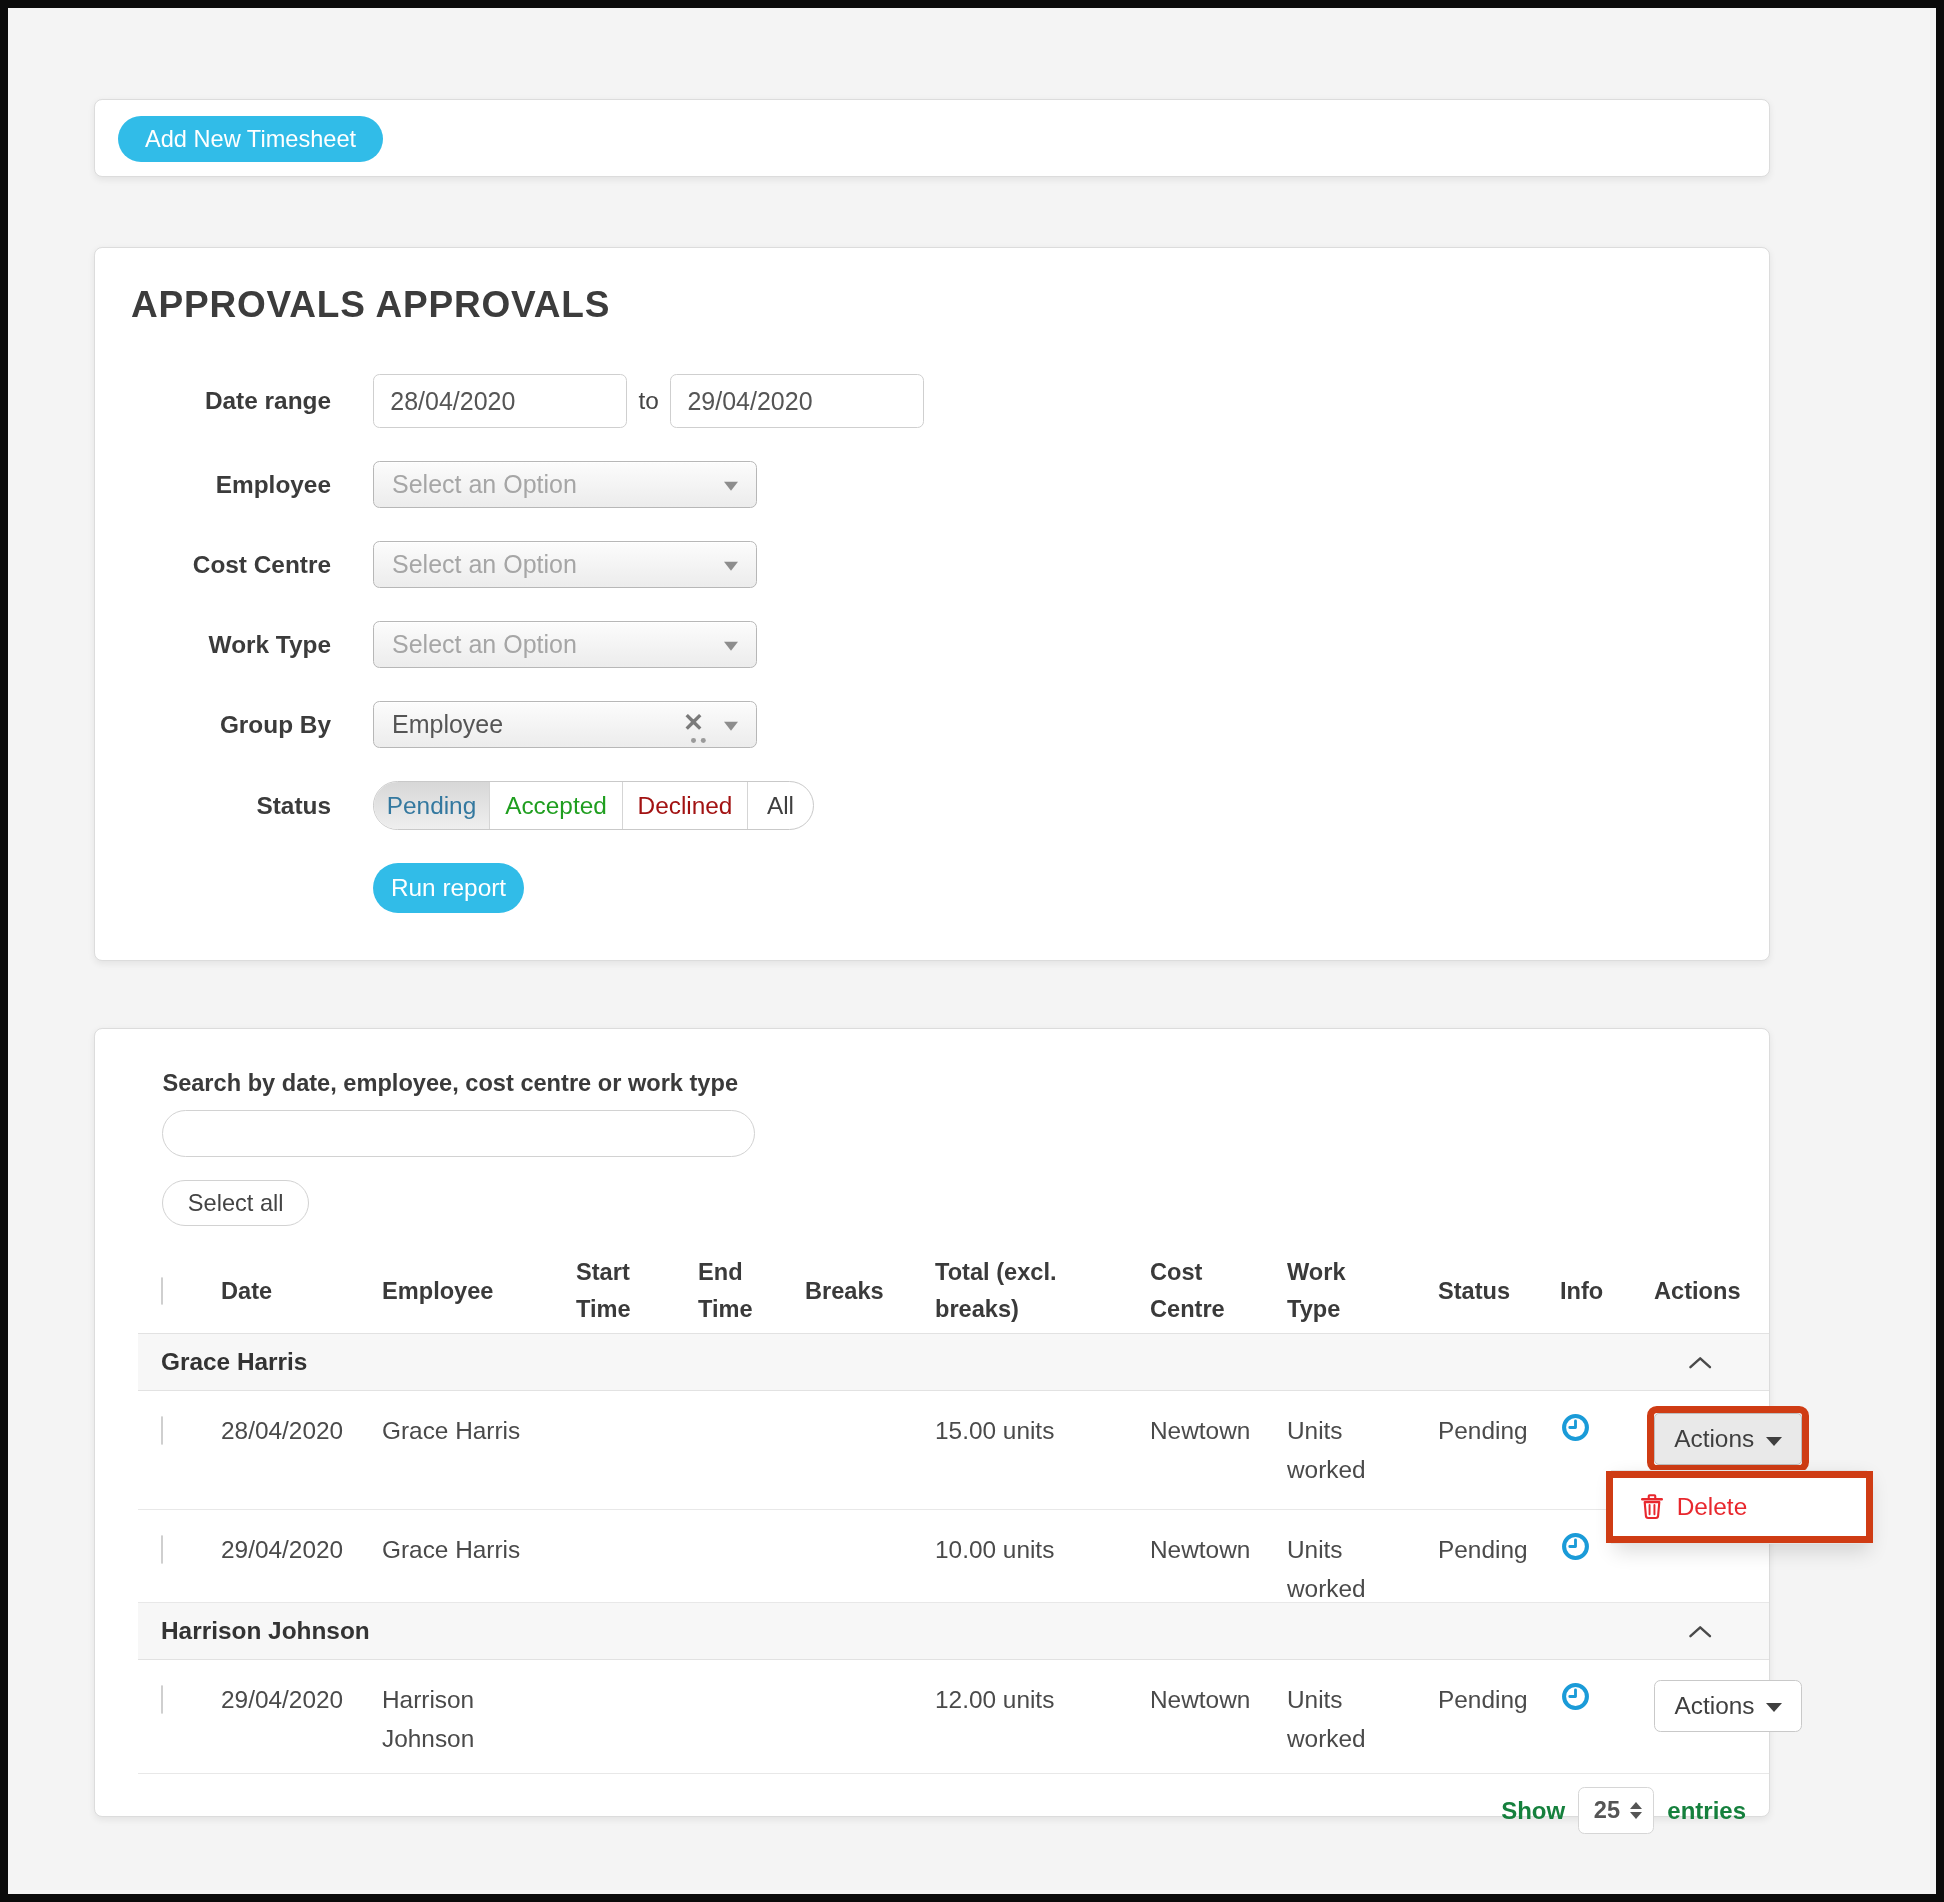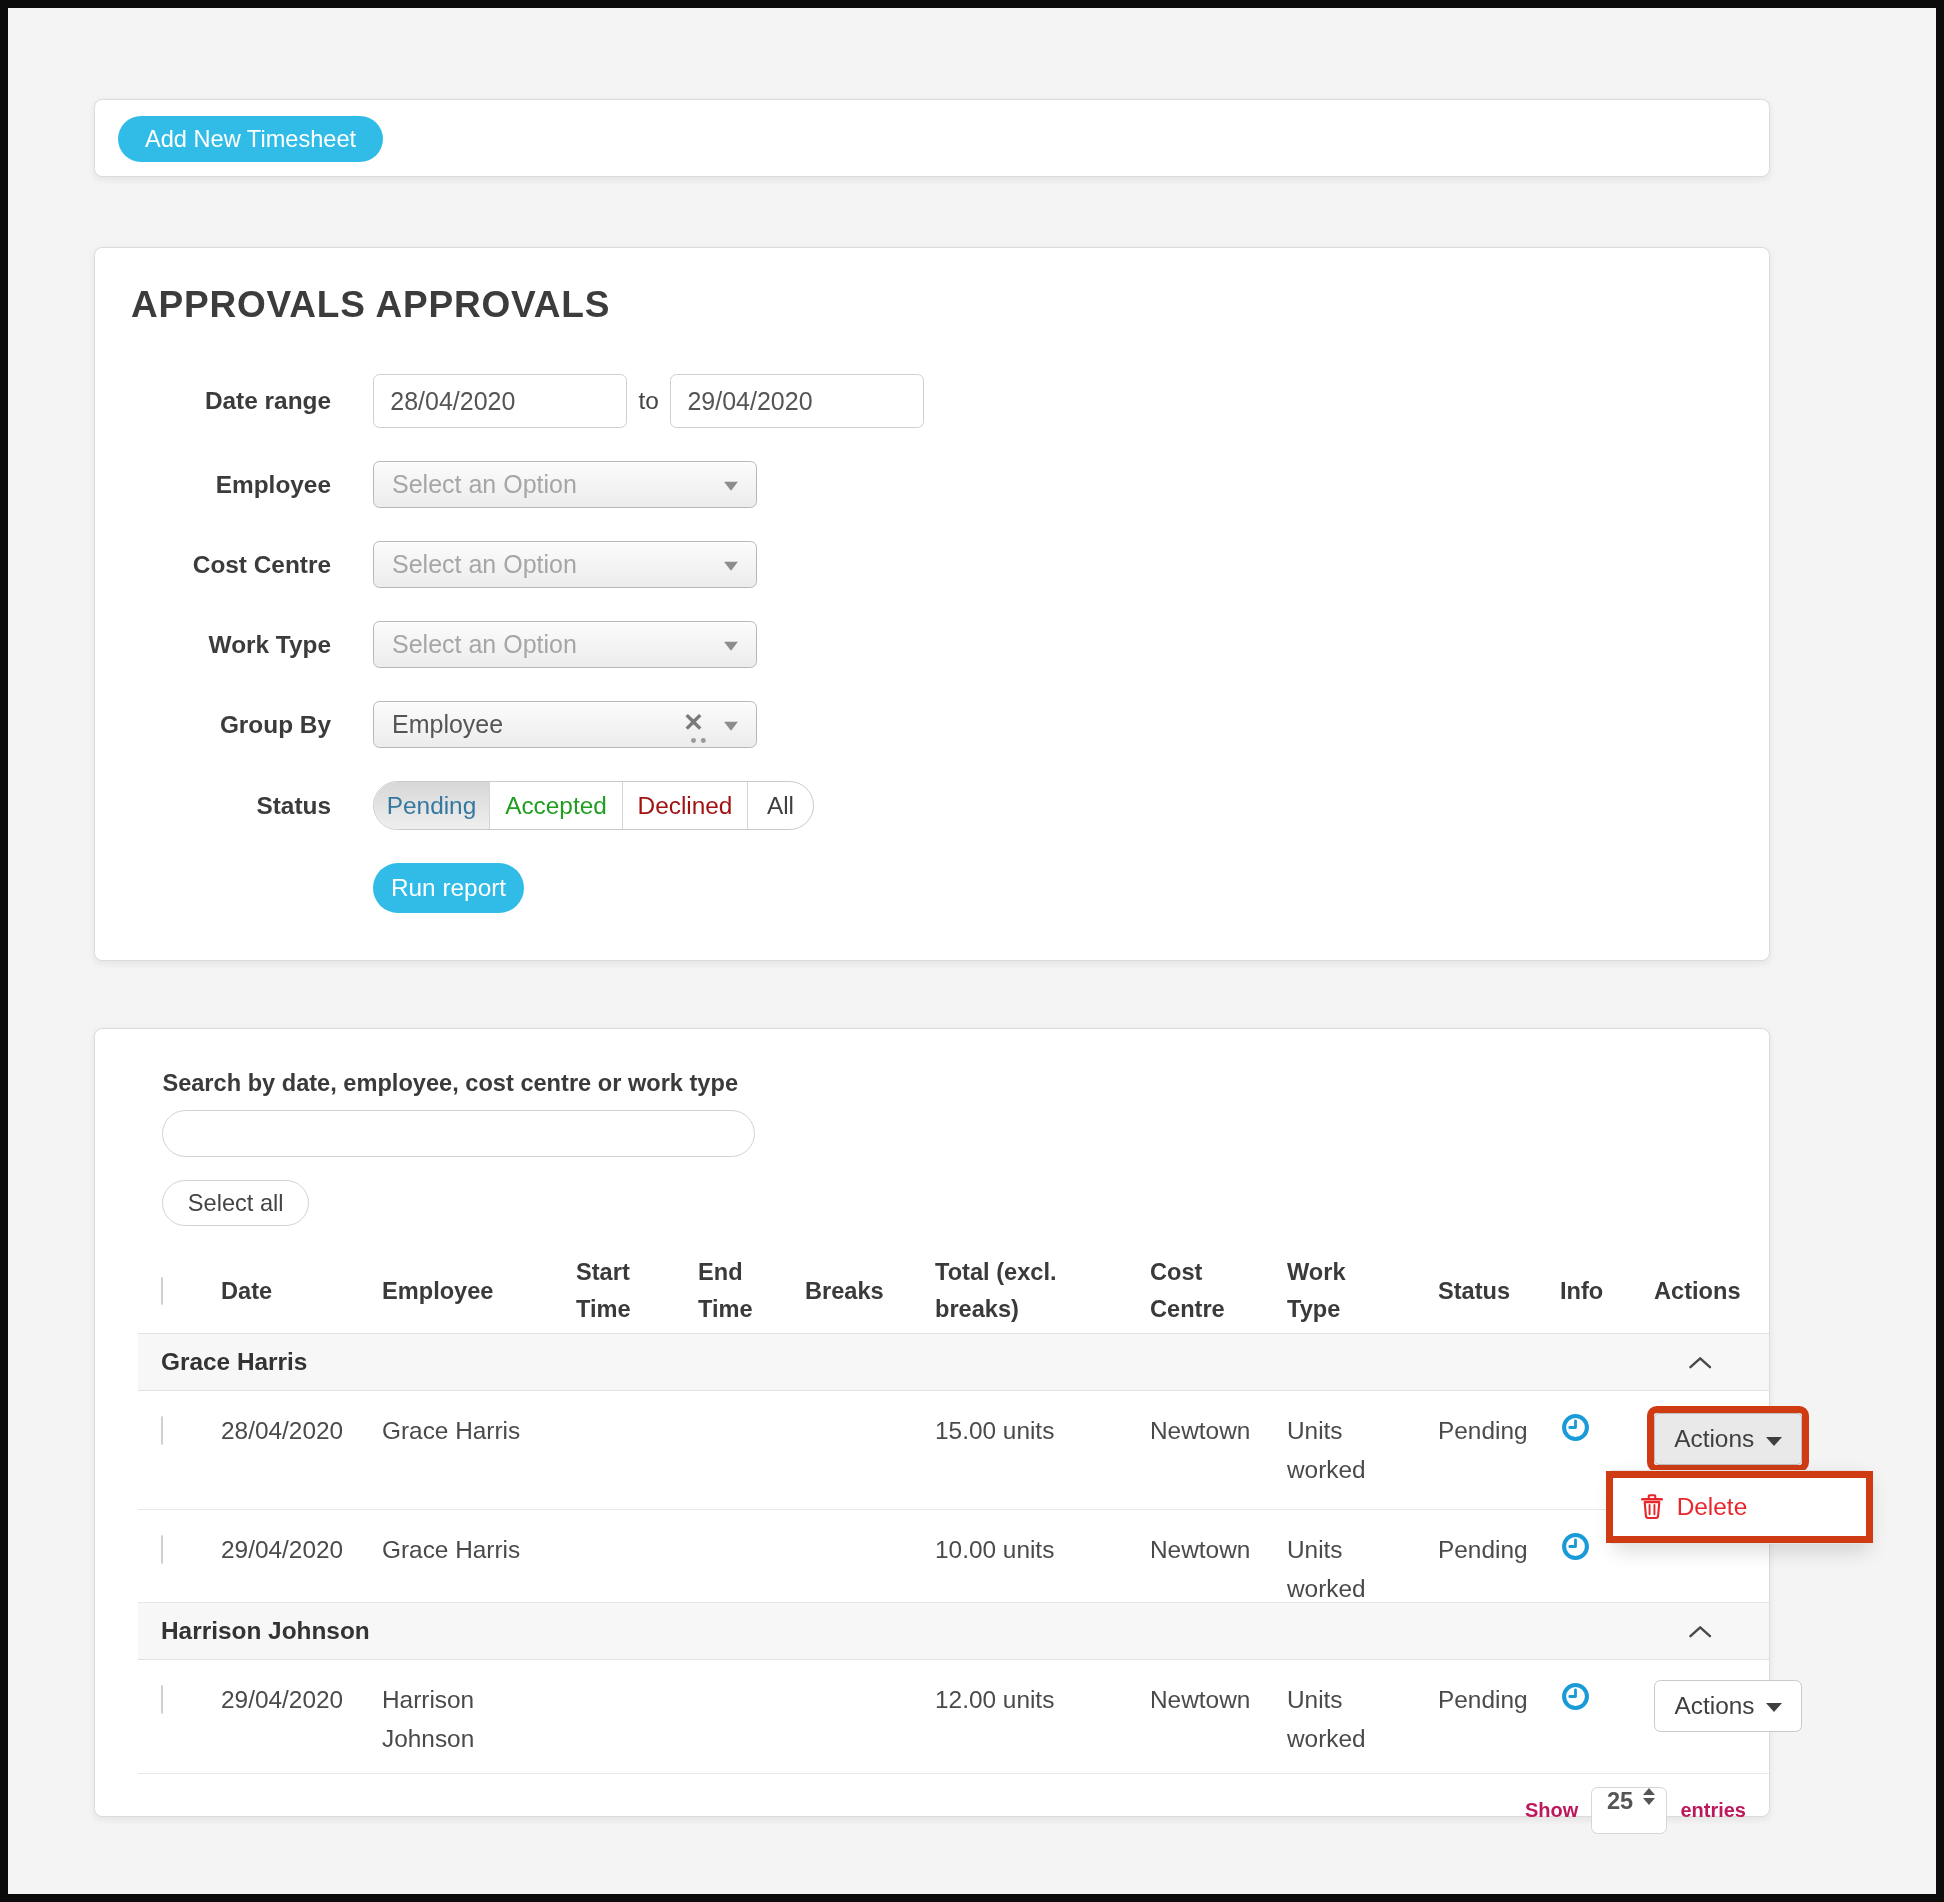--- a/index.html
+++ b/index.html
@@ -133,23 +133,23 @@
     box-shadow:3.3px 8.1px 19.5px rgba(0,0,0,0.14);
   }
   .menu-edit { height:65px; display:flex; align-items:center; gap:13px; padding-left:33px; font-size:24.4px; color:#2e2e2e; cursor:pointer; }
   .menu-delete-wrap {
     margin:0 -6.5px; border:7.3px solid #cf3c14; background:#fff; height:72px;
     display:flex; align-items:center; gap:12.2px; padding-left:26px;
     font-size:24.4px; color:#e8272d; cursor:pointer;
   }
 
   .tfoot { display:flex; justify-content:flex-end; align-items:center; gap:13px; padding:13px 23px 0 0; }
-  .tfoot .flab { font-size:20px; font-weight:700; color:#be185d; }
+  .tfoot .flab { font-size:24px; font-weight:700; color:#15803d; }
   .entries-box {
-    display:flex; gap:9.8px; height:47px; padding:0 11.4px 0 14.7px;
+    display:flex; align-items:center; gap:9.8px; height:47px; padding:0 11.4px 0 14.7px;
     border:1.6px solid #d6d6d6; border-radius:6.5px; background:#fff; font-size:23.6px; font-weight:700; color:#555; cursor:pointer;
   }
   .spin { display:flex; flex-direction:column; gap:3.3px; }
   .spin .up { width:0;height:0;border-left:6.5px solid transparent;border-right:6.5px solid transparent;border-bottom:7.3px solid #555; }
   .spin .dn { width:0;height:0;border-left:6.5px solid transparent;border-right:6.5px solid transparent;border-top:7.3px solid #555; }
 </style>
 </head>
 <body>
 
 <div class="card" id="card-add">

